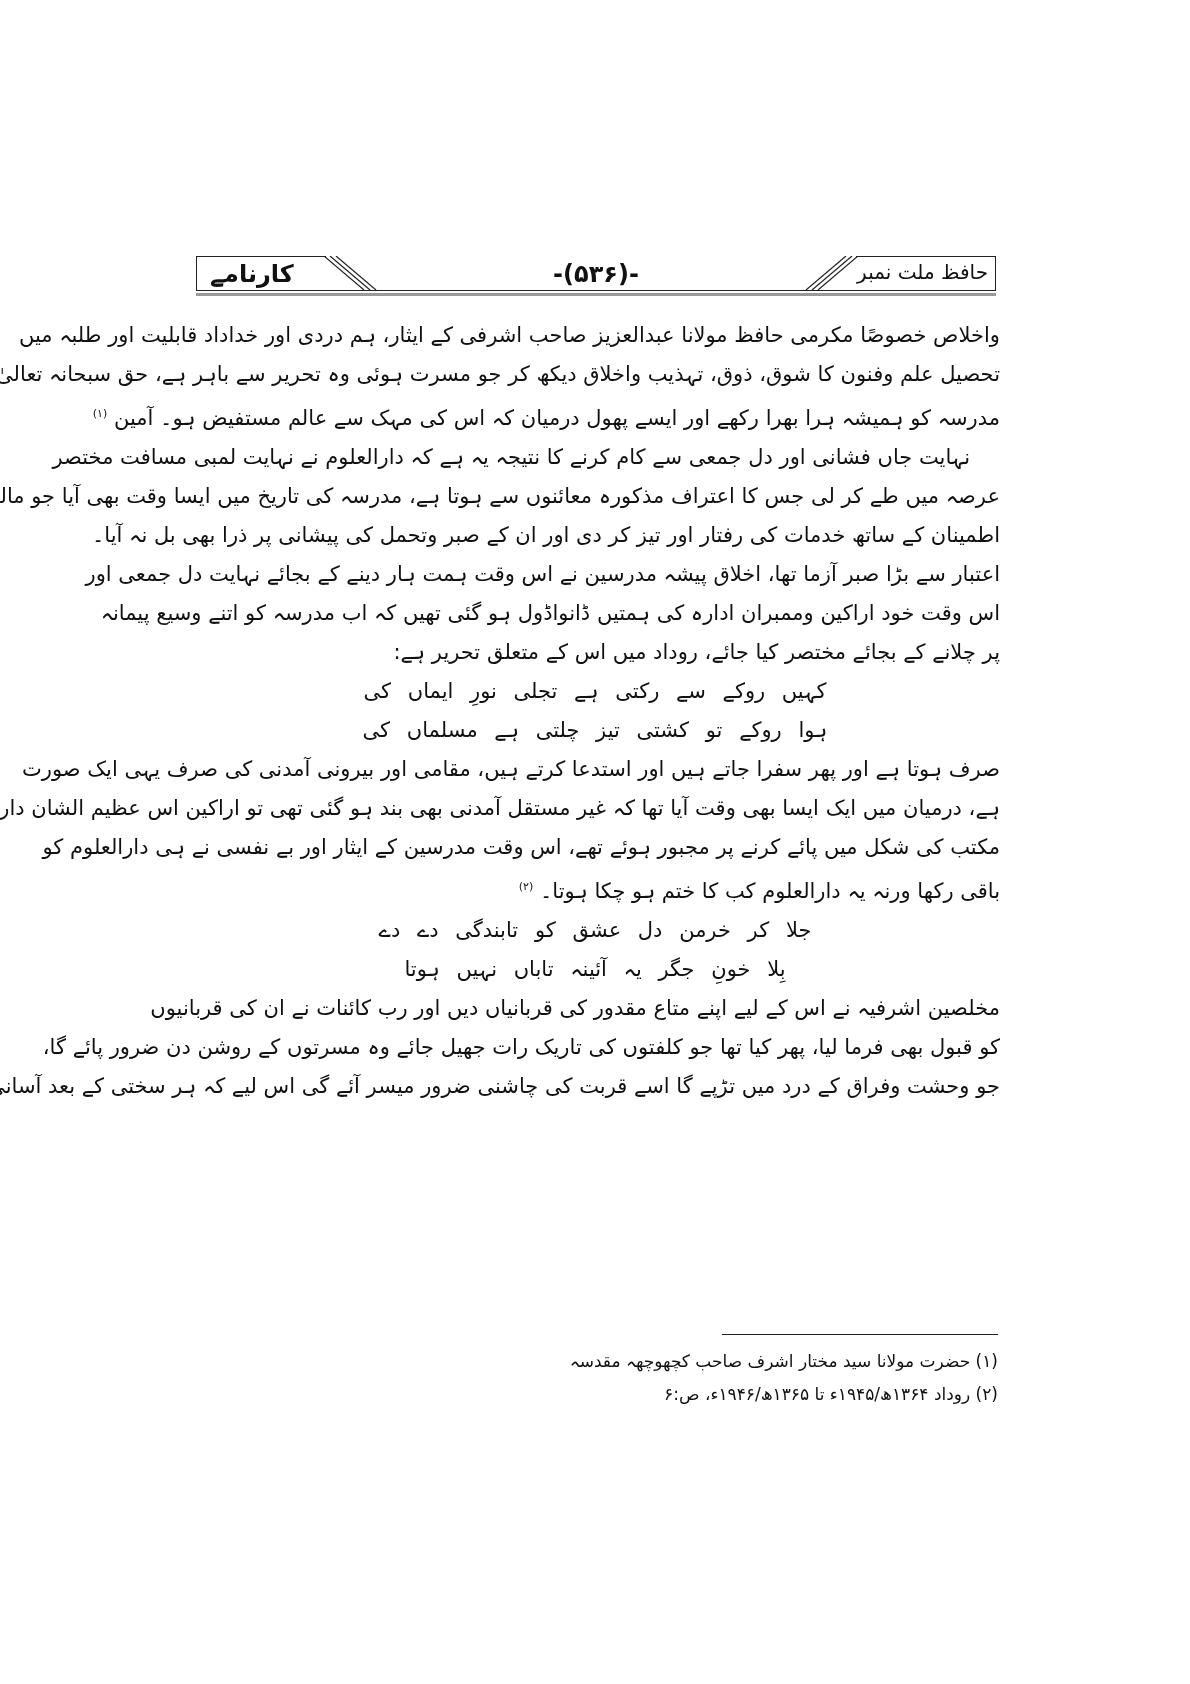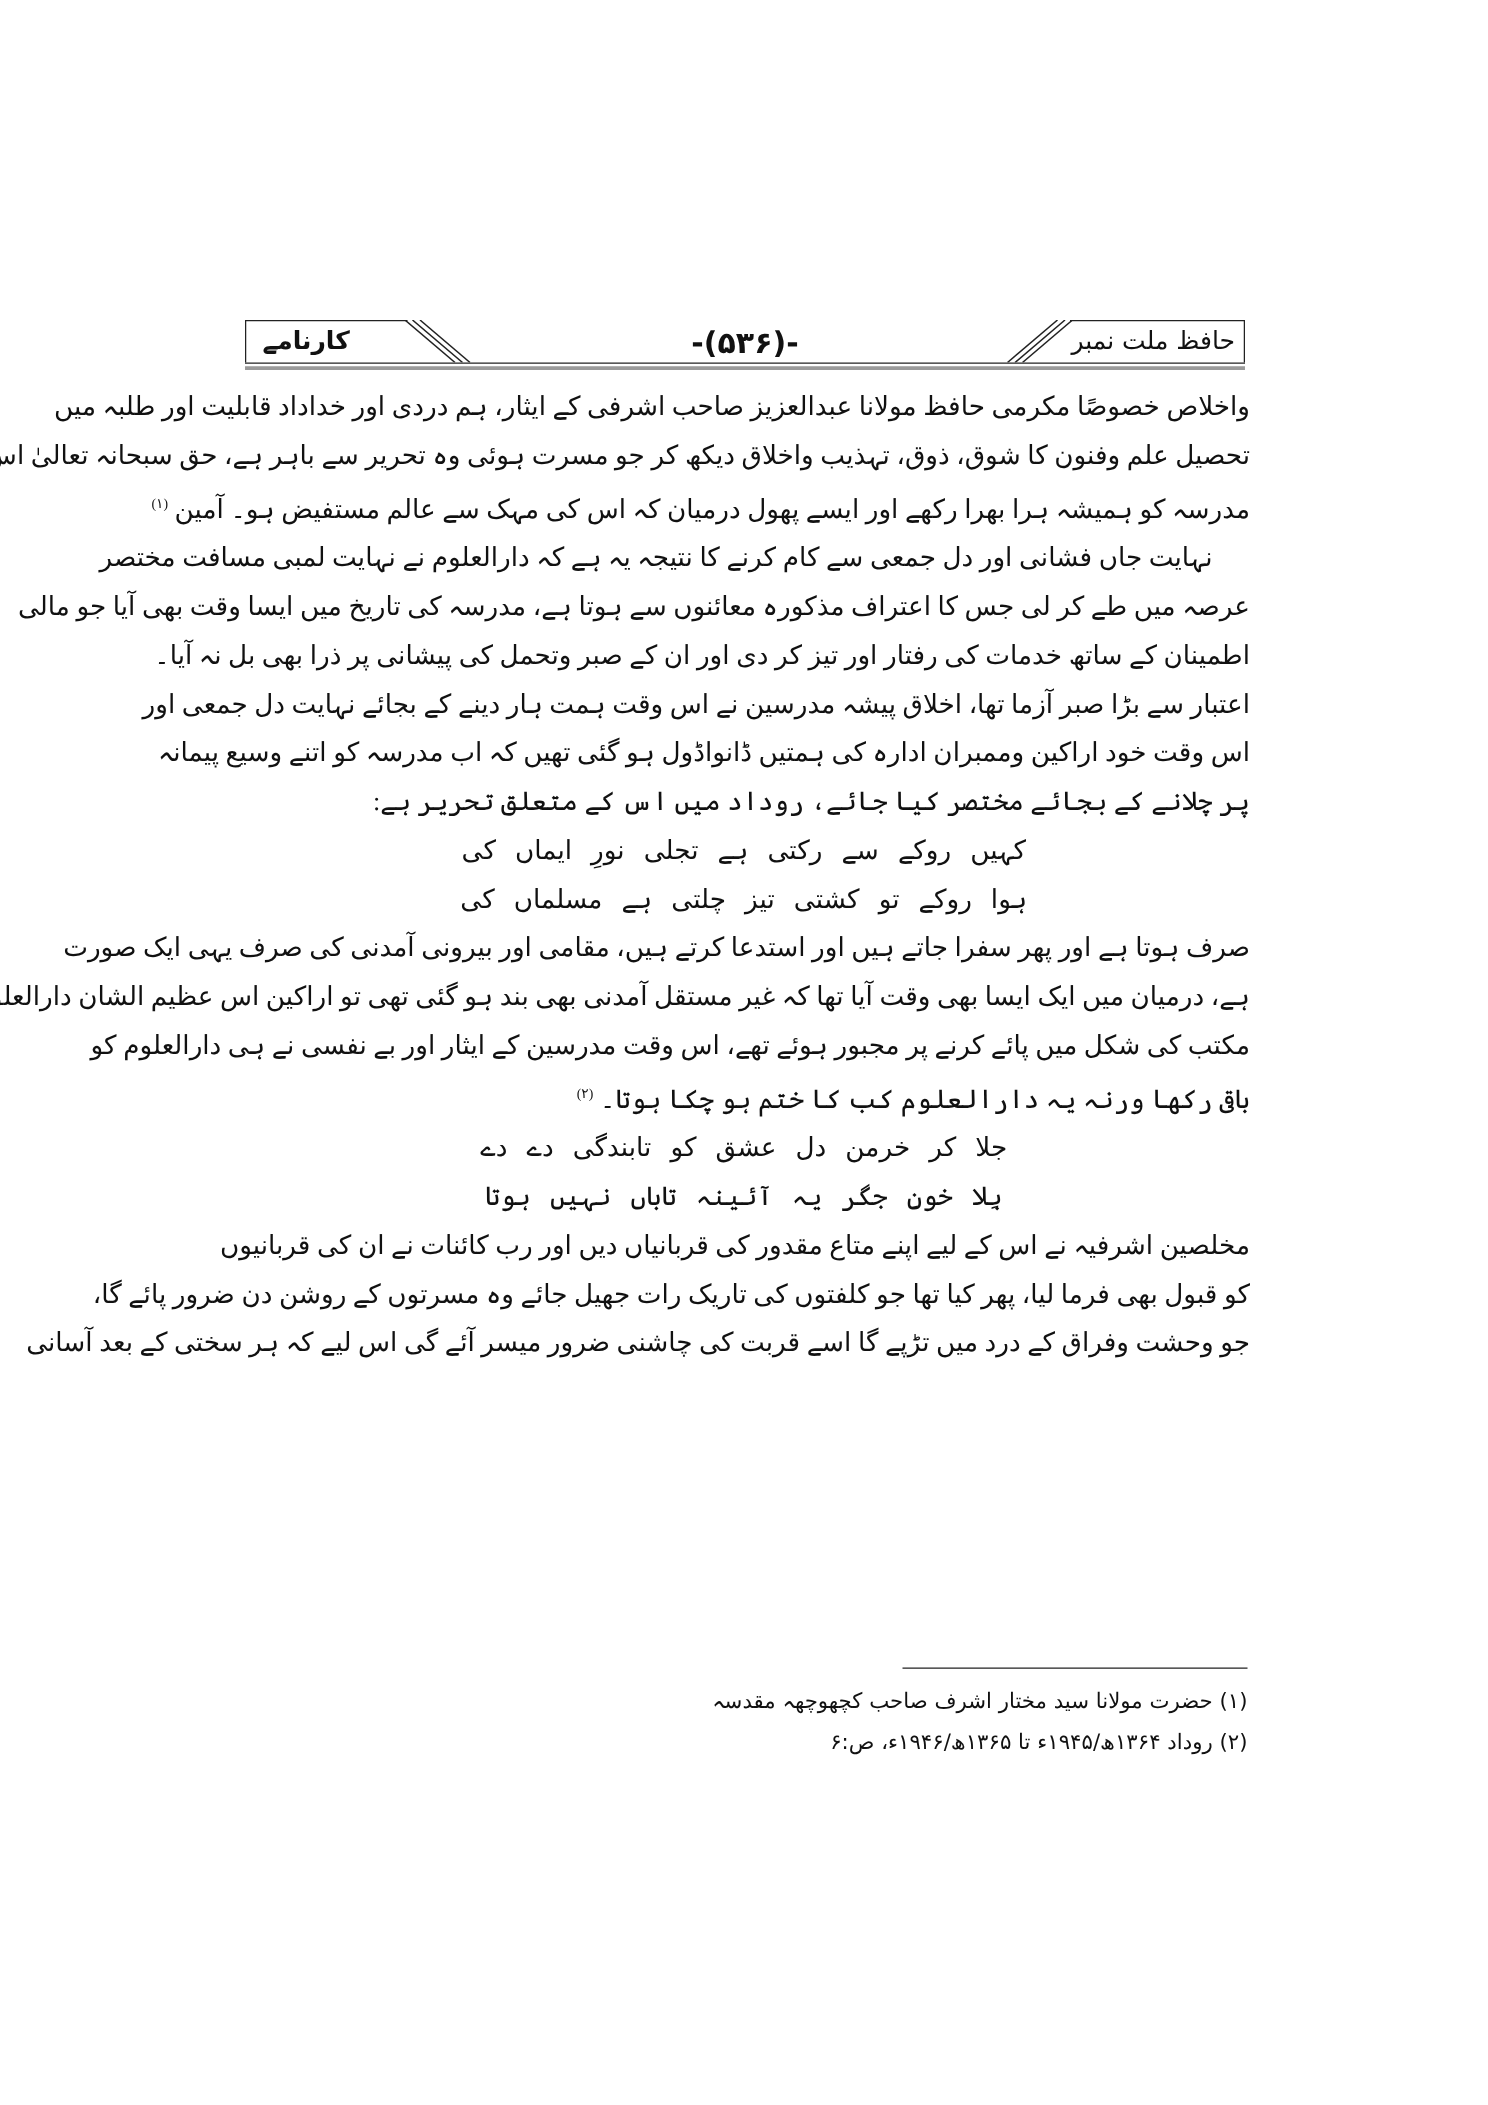--- a/index.html
+++ b/index.html
@@ -4,26 +4,26 @@
 <style>
   html, body { margin:0; padding:0; background:#ffffff; }
   body { width:1190px; height:1684px; position:relative; overflow:hidden;
          font-family:"DejaVu Sans", sans-serif; color:#111; }
   .header { position:absolute; left:196px; top:256px; width:800px; height:40px; }
   .hdr-line-top { position:absolute; top:0; height:0; border-top:1.5px solid #222; }
   .hdr-left-box { position:absolute; left:0; top:0; width:130px; height:34px; border-left:1.5px solid #222; }
   .hdr-right-box { position:absolute; right:0; top:0; width:140px; height:34px; border-right:1.5px solid #222; }
   .hdr-bottom { position:absolute; left:0; right:0; top:34px; height:0; border-top:1.5px solid #222; }
   .hdr-bottom2 { position:absolute; left:0; right:0; top:37px; height:3px; background:#9a9a9a; }
-  .hdr-left-label { position:absolute; left:14px; top:4px; font-size:20px; font-weight:bold; direction:rtl; }
+  .hdr-left-label { position:absolute; left:14px; top:4px; font-size:24px; font-weight:bold; direction:rtl; }
   .hdr-right-label { position:absolute; right:8px; top:4px; font-size:20px; font-weight:normal; direction:rtl; }
   .hdr-pageno { position:absolute; left:0; right:0; top:4px; text-align:center; font-size:24px; font-weight:bold; }
   .diag { position:absolute; top:0; width:70px; height:34px; }
-  .body-text { position:absolute; left:190px; width:810px; top:306px; direction:rtl; text-align:justify;
-               font-size:21px; line-height:39px;font-family:Liberation Serif, serif; }
+  .body-text { position:absolute; left:190px; width:810px; top:316px; direction:rtl; text-align:justify;
+               font-size:21px; line-height:39px; }
   .line { display:block; white-space:nowrap; text-align:justify; text-align-last:justify; }
   .line.last { text-align-last:right; }
   .line.indent { padding-right:30px; }
   .verse { display:block; text-align:center; white-space:nowrap; word-spacing:10px; }
   .footnote-rule { position:absolute; left:722px; top:1334px; width:276px; border-top:1.5px solid #222; }
   .footnotes { position:absolute; left:500px; width:498px; top:1345px; direction:rtl; text-align:right;
                font-size:17px; line-height:33px; }
   sup { font-size:11px; }
 </style>
 </head>

